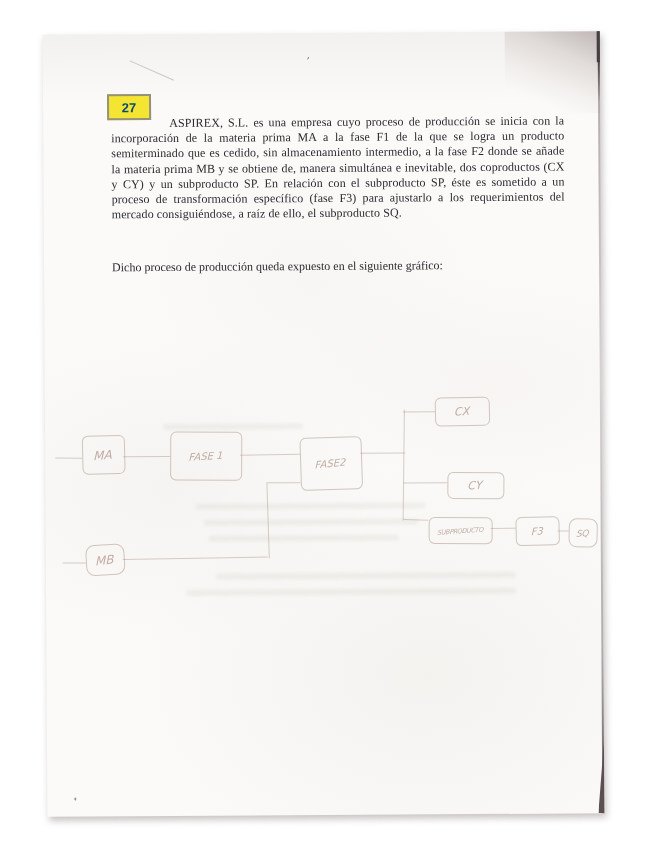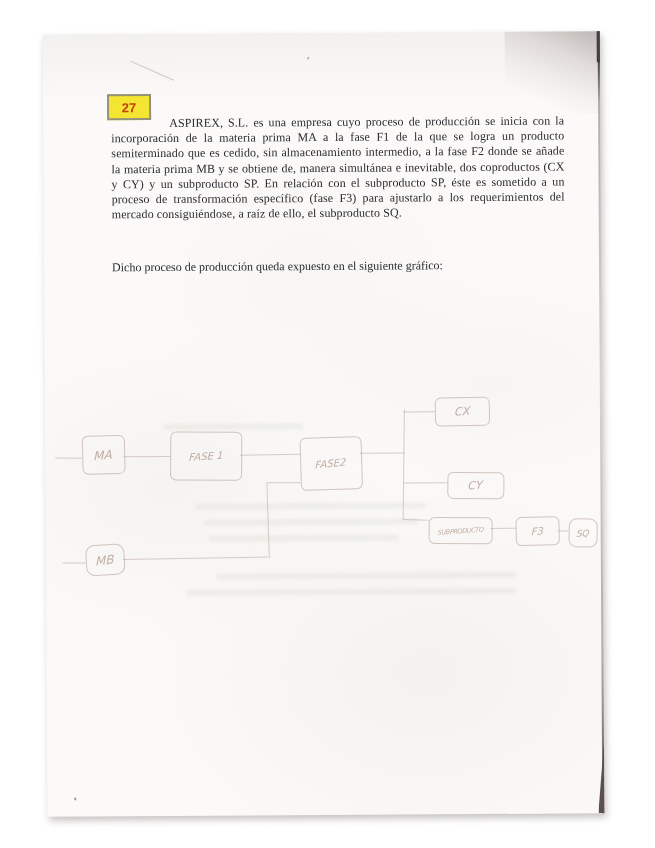--- a/index.html
+++ b/index.html
@@ -64,21 +64,21 @@
     background:rgba(70,58,58,0.55);border-radius:50%;
   }
 
   
   .q-badge{
     position:absolute;left:64px;top:60px;width:40px;height:22px;
     background:#f4e532;
     border:2px solid #95917a;
     display:flex;align-items:center;justify-content:center;
     font-family:"Liberation Sans",sans-serif;
-    font-weight:bold;font-size:13px;color:#c2410c;
+    font-weight:bold;font-size:13px;color:#0c4a6e;
   }
 
   
   .para{
     position:absolute;left:68px;top:70px;width:453px;
     font-size:12px;line-height:15.2px;color:#2b2b31;
     text-align:justify;
     text-indent:58px;
     letter-spacing:0.1px;
   }

